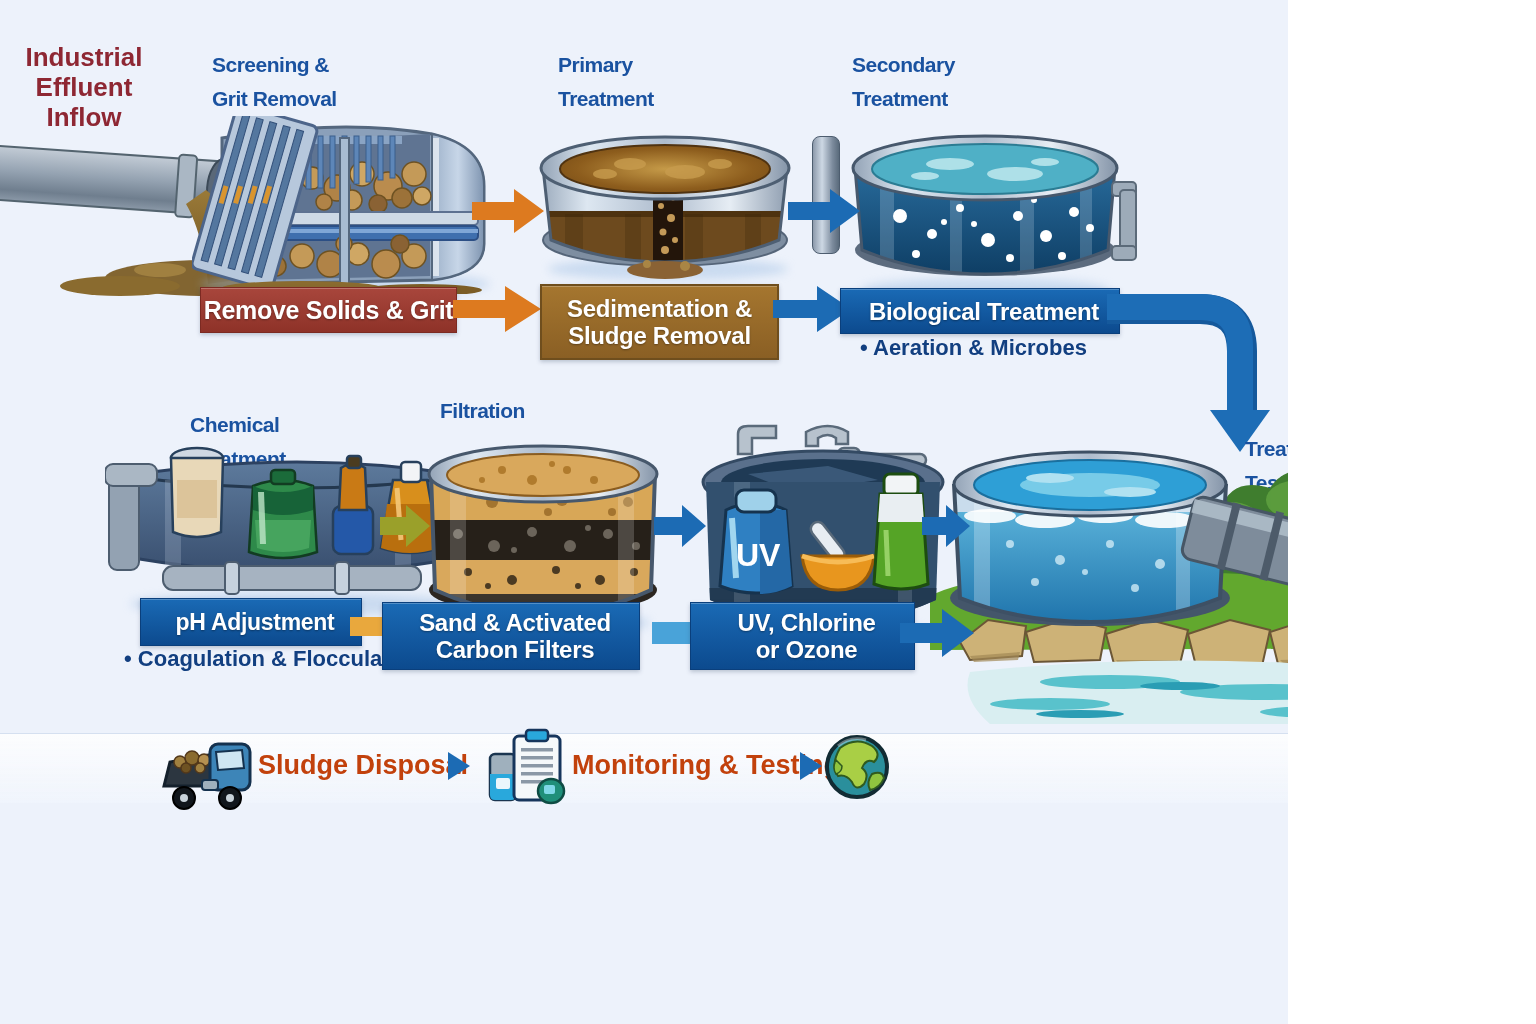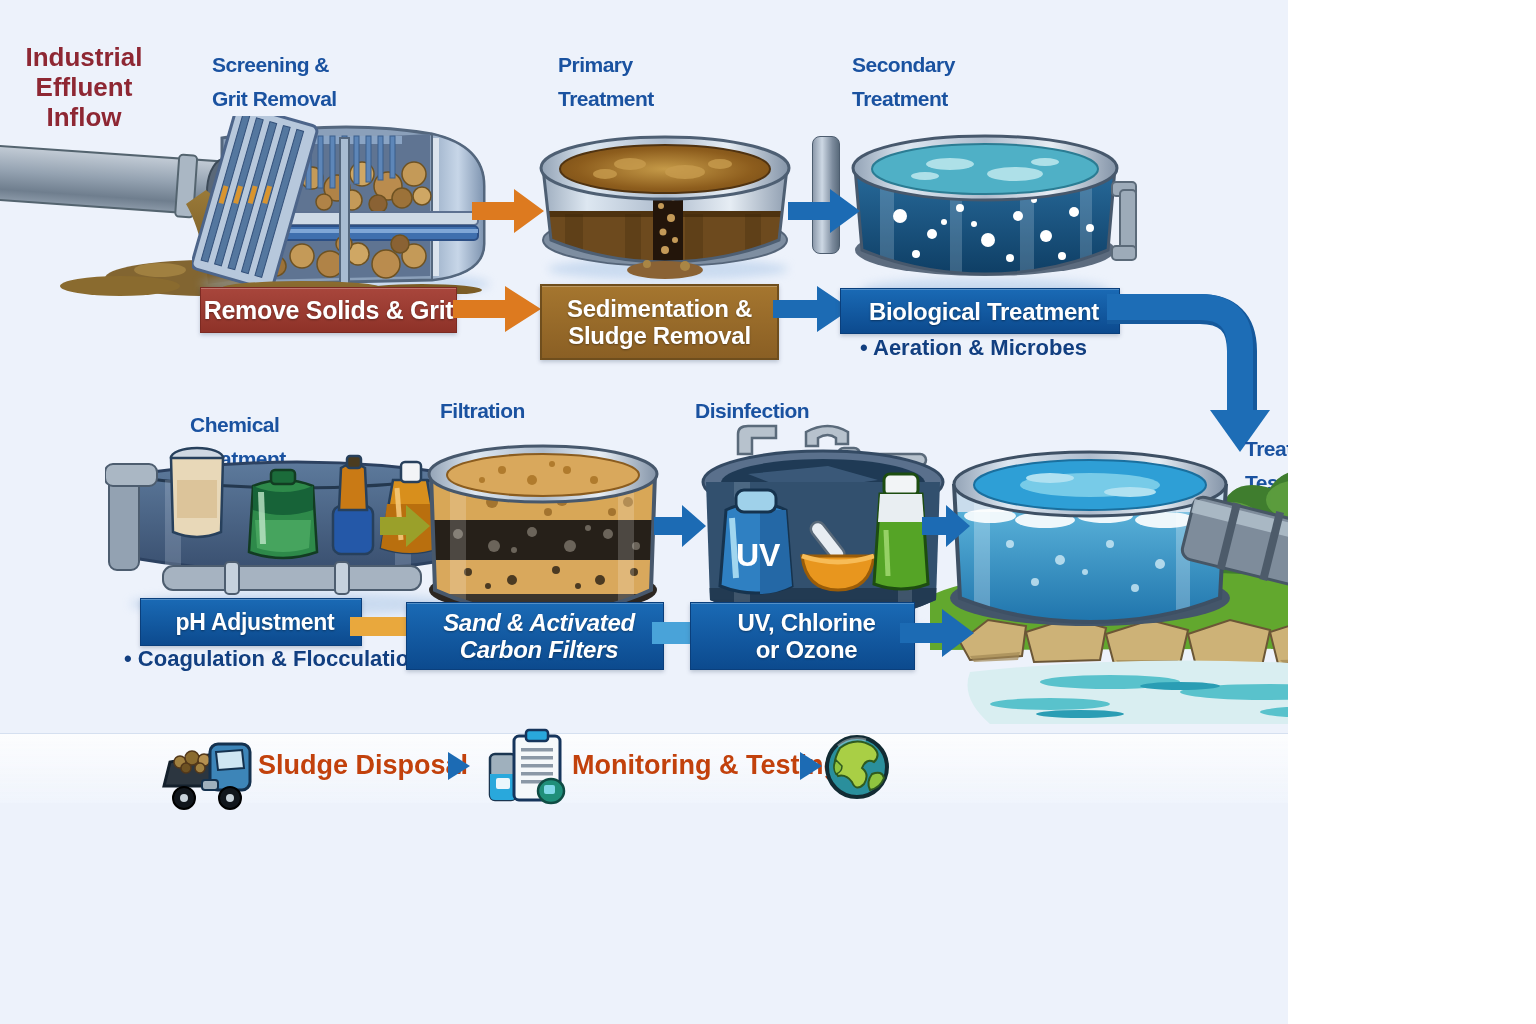--- a/index.html
+++ b/index.html
@@ -326,21 +326,20 @@
 
   <svg class="abs" style="left:1105px;top:292px;" width="175" height="168" viewBox="0 0 175 168">
     <path d="M2,17 L95,17 Q137,17 137,59 L137,120" fill="none" stroke="#15599c" stroke-width="30"></path>
     <path d="M2,15 L95,15 Q135,15 135,55 L135,120" fill="none" stroke="#1d6db6" stroke-width="26"></path>
     <polygon points="105,118 165,118 135,160" fill="#1d6db6"></polygon>
   </svg>
 
   <div class="hd" style="left:190px;top:408px;width:240px;">Chemical
 Treatment</div>
   <div class="hd" style="left:440px;top:394px;width:185px;">Filtration</div>
-  <div class="hd" style="left:695px;top:394px;width:195px;">Disinfection</div>
   <div class="hd" style="left:1245px;top:432px;width:245px;">Treated Water
 Testing</div>
 
   <svg class="abs" style="left:930px;top:428px;" width="606" height="296" viewBox="0 0 606 296">
     <ellipse cx="430" cy="110" rx="120" ry="38" fill="#bcd2e8" opacity=".8"></ellipse>
     <ellipse cx="540" cy="130" rx="100" ry="30" fill="#c8dbee" opacity=".8"></ellipse>
 
     <path d="M230,120 Q250,70 290,84 Q300,48 340,60 Q360,30 400,52 Q430,34 460,58 Q500,40 520,70 Q560,56 580,86 Q600,80 606,96 L606,190 L230,180 Z" fill="#3f7d2e"></path>
     <g fill="#5ea03f" opacity=".9">
       <ellipse cx="300" cy="92" rx="30" ry="18"></ellipse>
@@ -632,21 +631,21 @@
   <svg class="abs" style="left:654px;top:500px;" width="54" height="52" viewBox="0 0 54 52">
     <polygon points="0,17 28,17 28,5 52,26 28,47 28,35 0,35" fill="#1c6bb4"></polygon>
   </svg>
   <svg class="abs" style="left:922px;top:500px;" width="50" height="52" viewBox="0 0 50 52">
     <polygon points="0,17 24,17 24,5 48,26 24,47 24,35 0,35" fill="#1c6bb4"></polygon>
   </svg>
 
   <div class="lbl blue" style="left:140px;top:598px;width:212px;height:46px;font-size:23px;">pH Adjustment</div>
   <div class="note" style="left:124px;top:646px;">• Coagulation &amp; Flocculation</div>
   <div class="connector" style="left:350px;top:617px;width:58px;height:19px;background:#e9a83d;"></div>
-  <div class="lbl blue" style="left:406px;top:602px;width:248px;height:66px;font-style:italic;">Sand &amp; Activated
+  <div class="lbl blue" style="left:382px;top:602px;width:248px;height:66px;">Sand &amp; Activated
 Carbon Filters</div>
   <div class="connector" style="left:652px;top:622px;width:40px;height:22px;background:#49a3d9;"></div>
   <div class="lbl blue" style="left:690px;top:602px;width:215px;height:66px;">UV, Chlorine
 or Ozone</div>
   <svg class="abs" style="left:900px;top:604px;" width="78" height="58" viewBox="0 0 78 58">
     <polygon points="0,19 42,19 42,5 74,29 42,53 42,39 0,39" fill="#1c6bb4"></polygon>
   </svg>
 
   <div class="footer-strip"></div>
 

